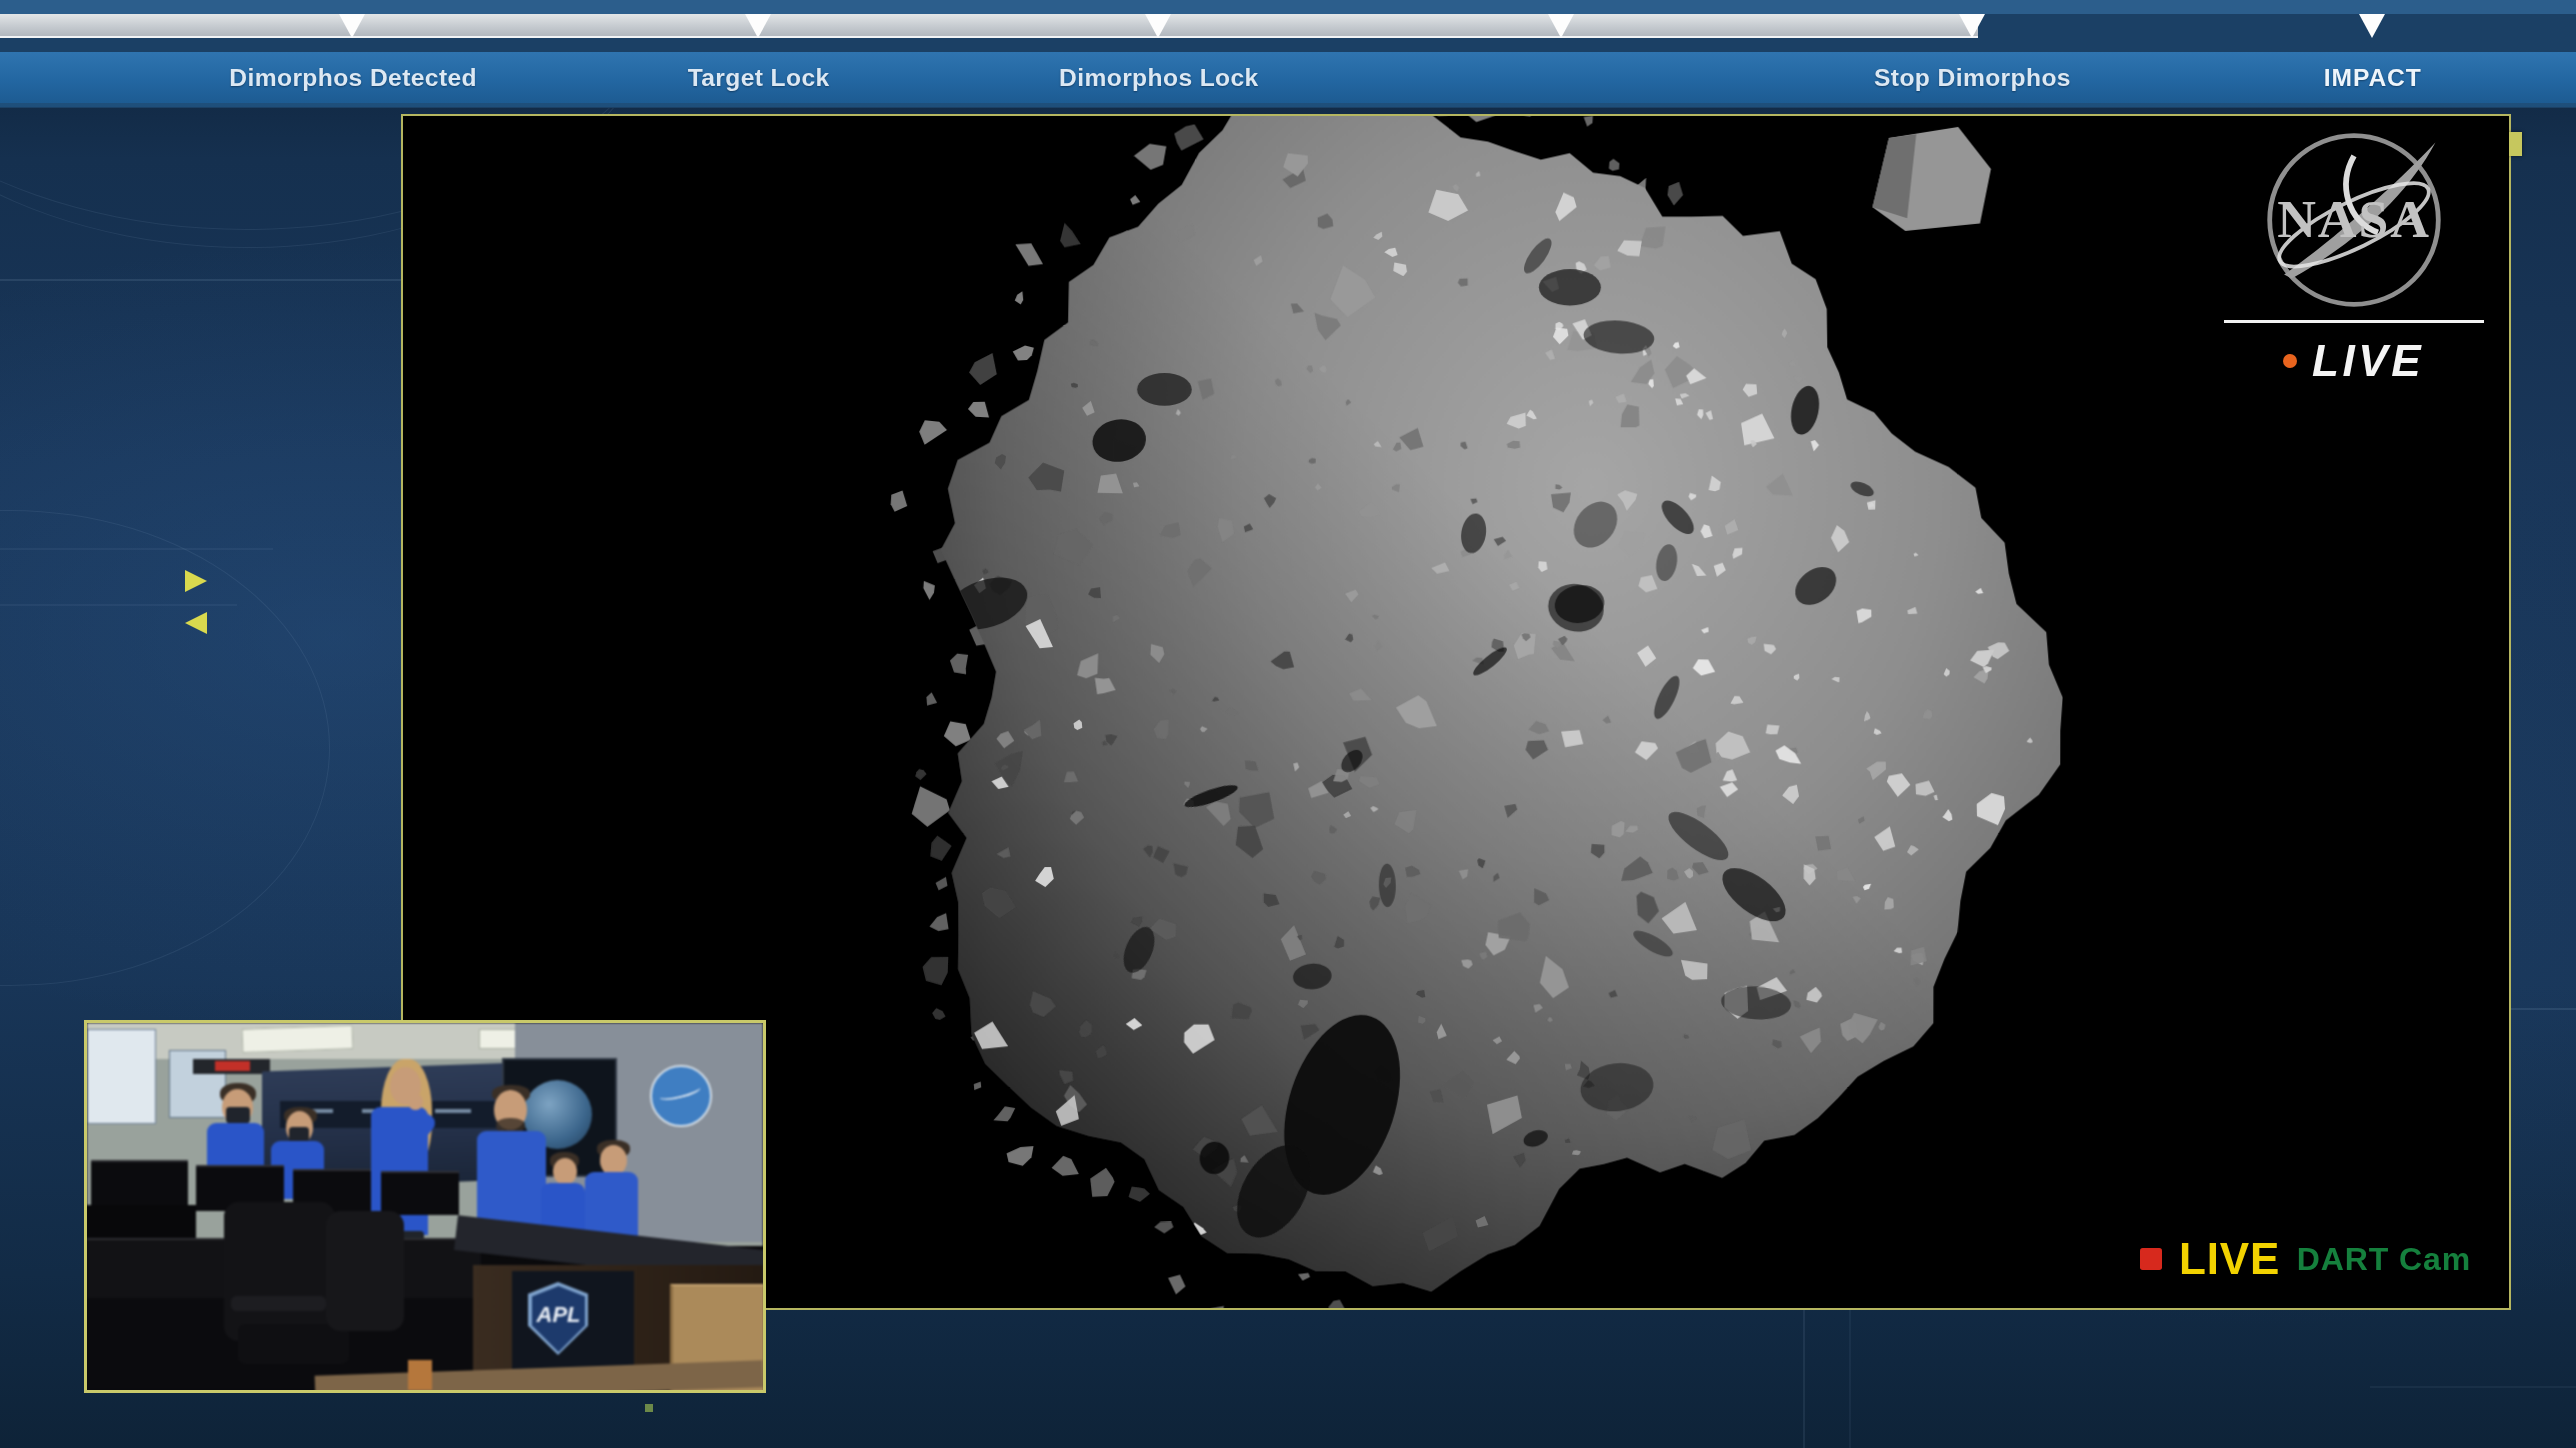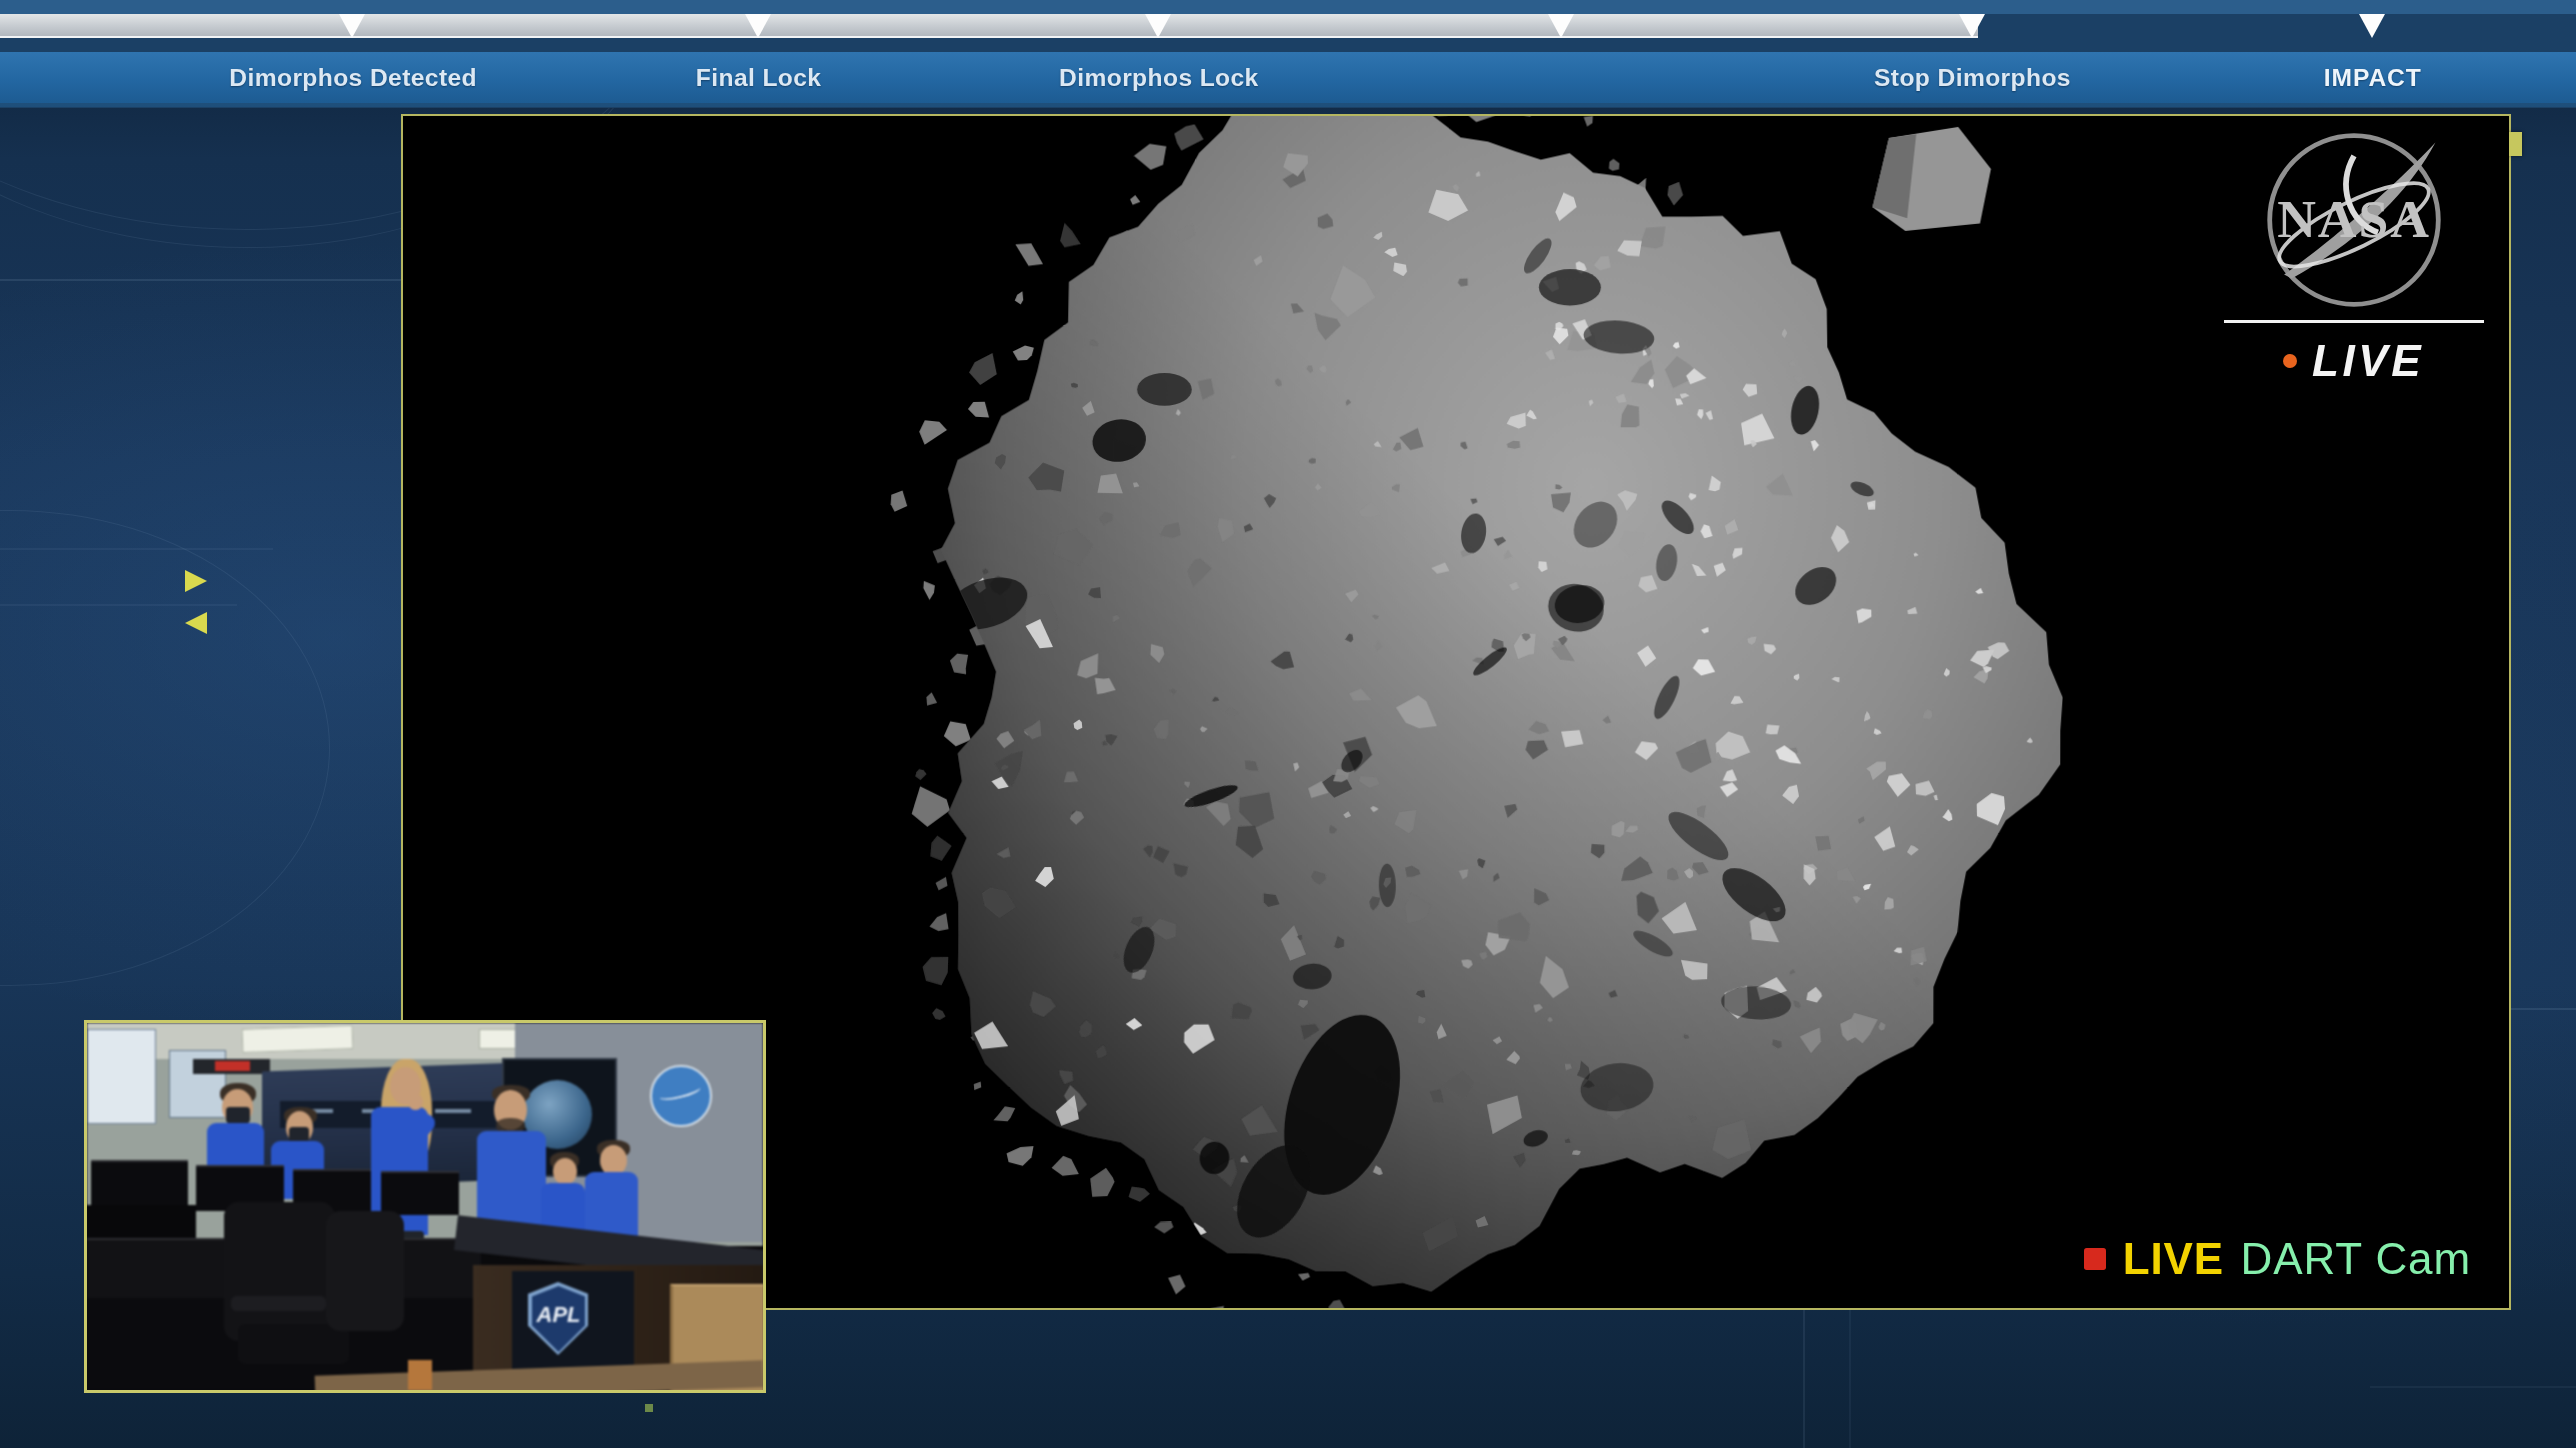--- a/index.html
+++ b/index.html
@@ -49,21 +49,21 @@
   .nasa-block{position:absolute;right:25.5px;top:12.8px;width:260px;}
   .nasa-divider{height:3.6px;background:#f2f2f2;margin:9px 0 12.8px 0;}
   .live-row{display:flex;align-items:center;justify-content:center;gap:14.6px;}
   .live-dot-orange{width:14.6px;height:14.6px;border-radius:50%;background:#e8641e;}
   .live-top-text{color:#f4f4f4;font-size:44px;font-weight:800;font-style:italic;
     letter-spacing:3.6px;}
 
   .cam-row{position:absolute;right:38px;bottom:24px;display:flex;align-items:center;gap:16.4px;}
   .cam-dot{width:22px;height:22px;background:#d7291d;border-radius:2.7px;}
   .cam-live{color:#f2d200;font-size:44px;font-weight:800;letter-spacing:0.9px;}
-  .cam-name{color:#86efac;font-size:44px;font-weight:400;letter-spacing:0.9px;}
+  .cam-name{color:#15803d;font-size:32px;font-weight:700;letter-spacing:0.9px;}
 
   
   .pip-frame{position:absolute;left:84px;top:1020px;width:676px;height:367px;
     background:#0a0a0c;border:3.6px solid #c9c96a;box-sizing:content-box;overflow:hidden;}
   .pip-scene{position:absolute;inset:0;filter:blur(0.9px);}
   .pip-scene > div{position:absolute;}
   .wall-base{left:0;top:0;width:676px;height:223px;background:#99a29c;}
   .ceiling{left:0;top:0;width:676px;height:36px;background:#c7cac2;}
   .clight{background:#eef0e6;border:0.9px solid #aab0a4;}
   .screen-left{left:0;top:5.5px;width:67px;height:93px;background:#e0e8ee;border:1.8px solid #6c8097;}
@@ -135,21 +135,21 @@
           <div class="tri" style="left: calc(13.5% - 13.7px);"></div>
           <div class="tri" style="left: calc(29% - 13.7px);"></div>
           <div class="tri" style="left: calc(44.3% - 13.7px);"></div>
           <div class="tri" style="left: calc(59.7% - 13.7px);"></div>
           <div class="tri" style="left: calc(75.4% - 13.7px);"></div>
           <div class="tri" style="left: calc(90.7% - 13.7px);"></div>
         </div>
     </div>
     <div class="label-band" id="labels">
         <div class="milestone-label" style="left: 13.5%;">Dimorphos Detected</div>
-        <div class="milestone-label" style="left: 29%;">Final Lock</div>
+        <div class="milestone-label" style="left: 29%;">Target Lock</div>
         <div class="milestone-label" style="left: 44.3%;">Dimorphos Lock</div>
         <div class="milestone-label" style="left: 75.4%;">Stop Dimorphos</div>
         <div class="milestone-label impact" style="left: 90.7%;">IMPACT</div>
       </div>
   </div>
 
   <div class="video-frame">
     <svg id="asteroid-svg" width="2106" height="1192" viewBox="0 0 2310 1308">
       <defs>
         <radialGradient id="gBody" cx="0.58" cy="0.34" r="0.78">

